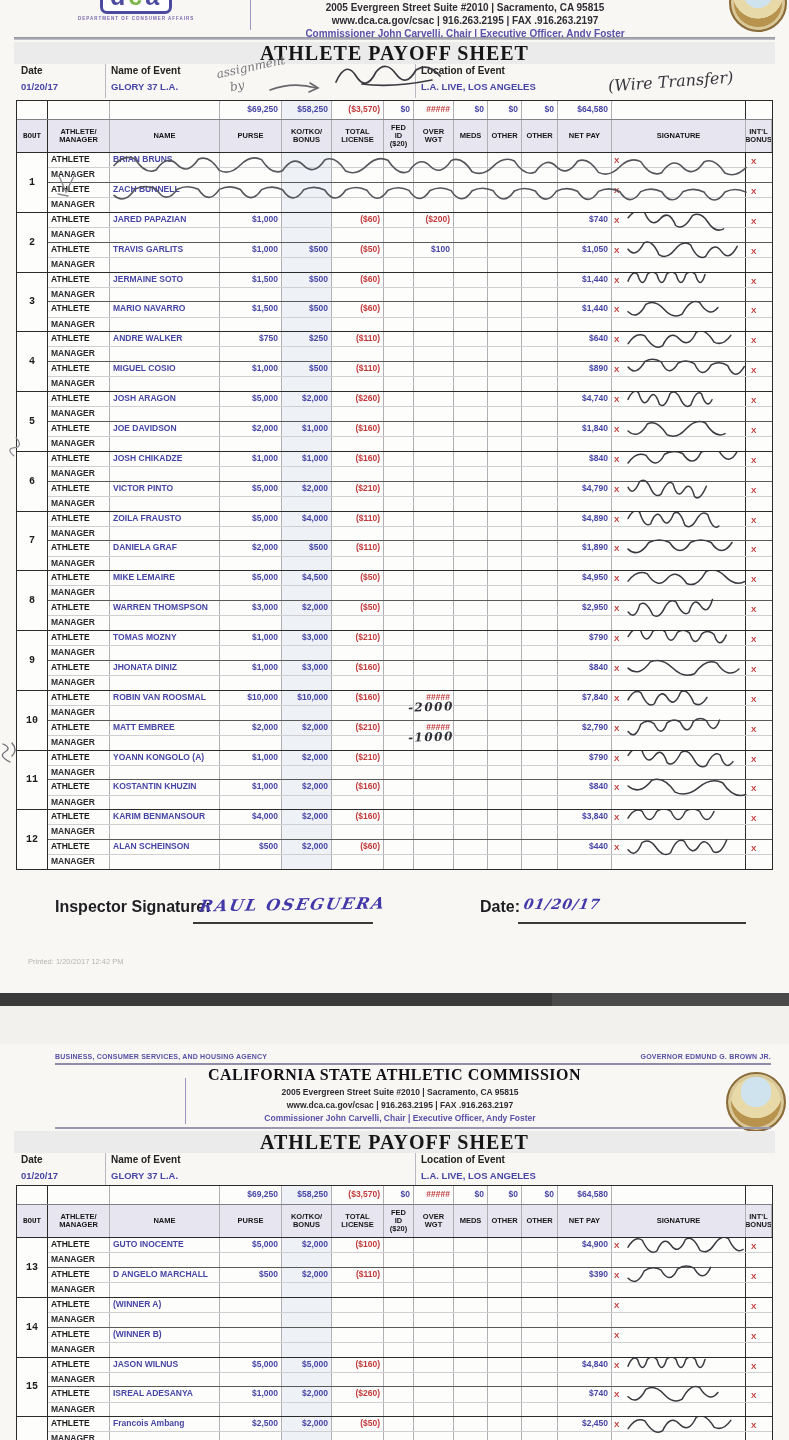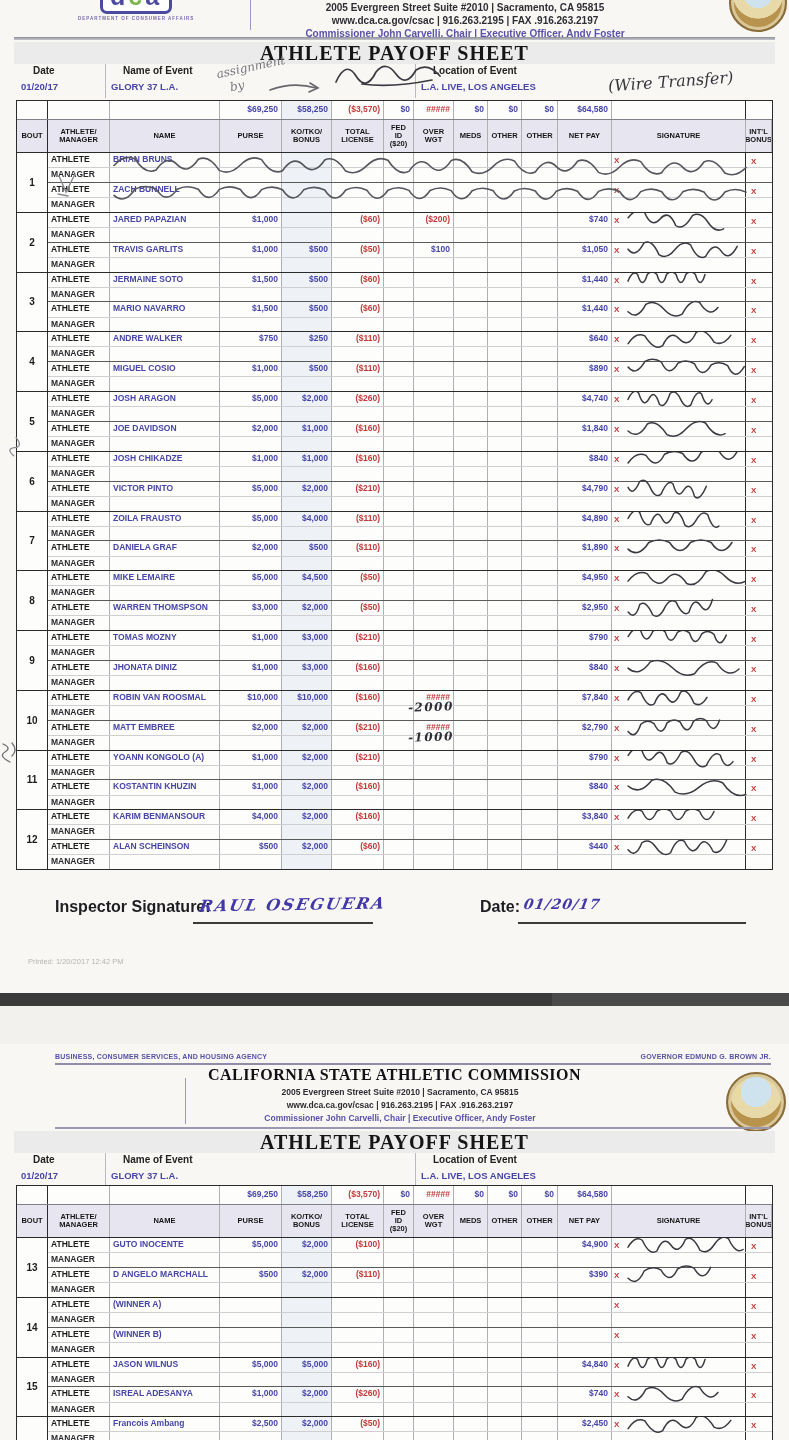--- a/index.html
+++ b/index.html
@@ -33,37 +33,37 @@
         display:flex;align-items:center;justify-content:center;
         font-family:"Liberation Serif",serif;font-weight:bold;font-size:20px;letter-spacing:1px;color:#151515;}
   .agency{position:absolute;font-size:7px;font-weight:bold;color:#5550a5;letter-spacing:.2px;}
   .commission{position:absolute;left:0;right:0;text-align:center;font-family:"Liberation Serif",serif;
               font-weight:bold;font-size:16px;letter-spacing:.5px;color:#101015;}
 
   
   .inforow{position:absolute;left:16px;width:757px;height:34px;}
   .infosec{position:absolute;top:0;height:34px;border-left:1px solid #b9b9c2;padding-left:5px;}
   .infosec.first{border-left:none;}
-  .ilabel{font-size:10px;font-weight:bold;color:#222;line-height:12px;margin-top:1px;margin-left:12px;}
+  .ilabel{font-size:10px;font-weight:bold;color:#222;line-height:12px;margin-top:1px;}
   .ivalue{font-size:9.5px;font-weight:bold;color:#4745a5;line-height:12px;margin-top:4px;}
 
   
   .hand{position:absolute;font-family:"DejaVu Serif",serif;font-style:italic;color:#35353c;}
   .hand-gray{color:#76767c;}
   .hw-svg{position:absolute;color:#3a3a40;}
 
   
   .tslot{position:absolute;left:16px;width:757px;}
   .ptable{border:1.6px solid #2b2b2b;background:#fdfdfc;width:757px;box-sizing:border-box;}
   .bout{display:flex;border-bottom:1.8px solid #2b2b2b;}
   .bout:last-child{border-bottom:none;}
   .bout.trow-totals{border-bottom:1px solid #808086;}
   .bout.hdr{border-bottom:1.6px solid #2b2b2b;background:#e7e5ef;}
   .bout-num{width:30px;min-width:30px;border-right:1.4px solid #2b2b2b;display:flex;align-items:center;
-            justify-content:center;font-weight:bold;font-size:10px;color:#1c1c1c;}
+            justify-content:center;font-weight:bold;font-size:10px;color:#1c1c1c;font-family:Liberation Mono, monospace;}
   .bout-rows{flex:1;min-width:0;overflow:hidden;}
   .ablock{position:relative;border-bottom:1px solid #5a5a5a;}
   .ablock:last-child{border-bottom:none;}
   .trow{display:grid;grid-template-columns:62px 110px 62px 50px 52px 30px 40px 34px 34px 36px 54px 134px 26px;}
   .arow{height:14.2px;border-bottom:.8px solid #cfcfd2;}
   .mrow{height:13.7px;}
   .totals{height:18px;}
   .totals .cell{line-height:17px;}
   .hrow{height:32px;}
   .cell{border-right:.8px solid #b0b0b4;position:relative;font-size:8.5px;line-height:13px;

